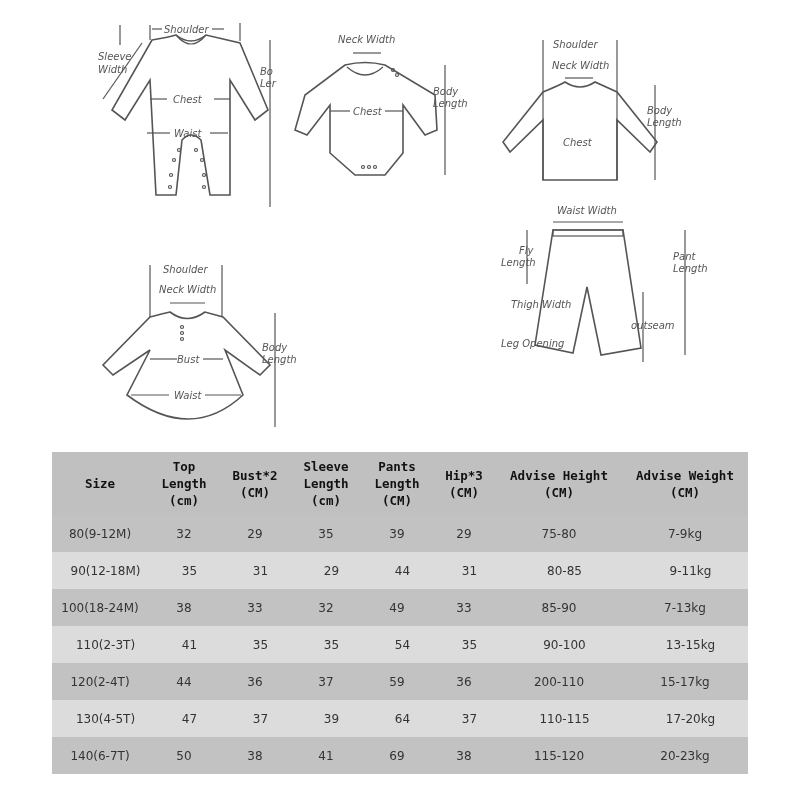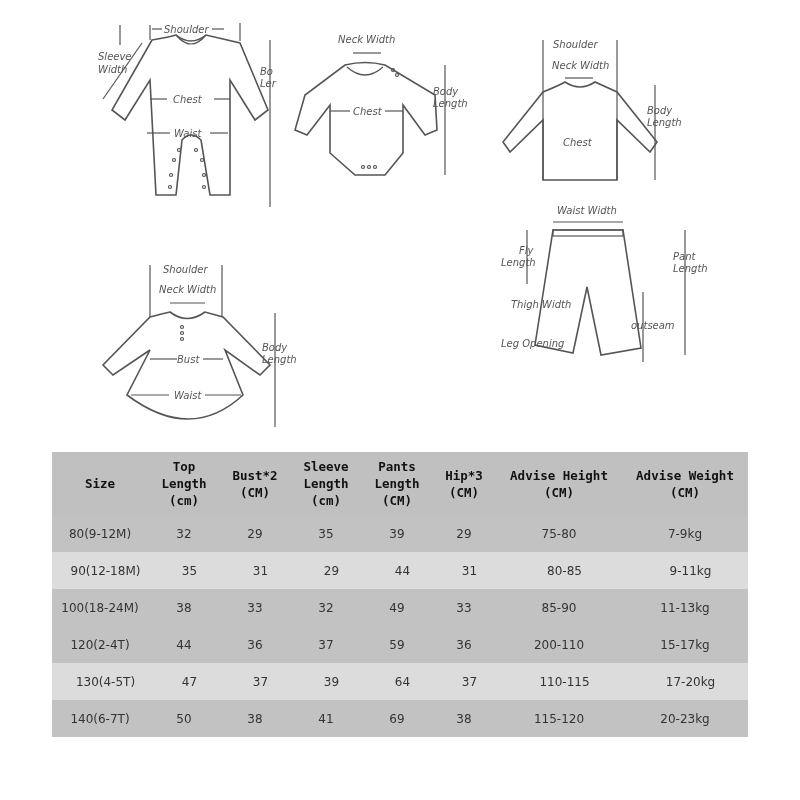--- a/index.html
+++ b/index.html
@@ -204,21 +204,31 @@
         <td>9-11kg</td>
       </tr>
       <tr class="dark">
         <td>100(18-24M)</td>
         <td>38</td>
         <td>33</td>
         <td>32</td>
         <td>49</td>
         <td>33</td>
         <td>85-90</td>
-        <td>11-13kg</td>
+        <td>7-13kg</td>
+      </tr>
+      <tr class="light">
+        <td>110(2-3T)</td>
+        <td>41</td>
+        <td>35</td>
+        <td>35</td>
+        <td>54</td>
+        <td>35</td>
+        <td>90-100</td>
+        <td>13-15kg</td>
       </tr>
       <tr class="dark">
         <td>120(2-4T)</td>
         <td>44</td>
         <td>36</td>
         <td>37</td>
         <td>59</td>
         <td>36</td>
         <td>200-110</td>
         <td>15-17kg</td>

